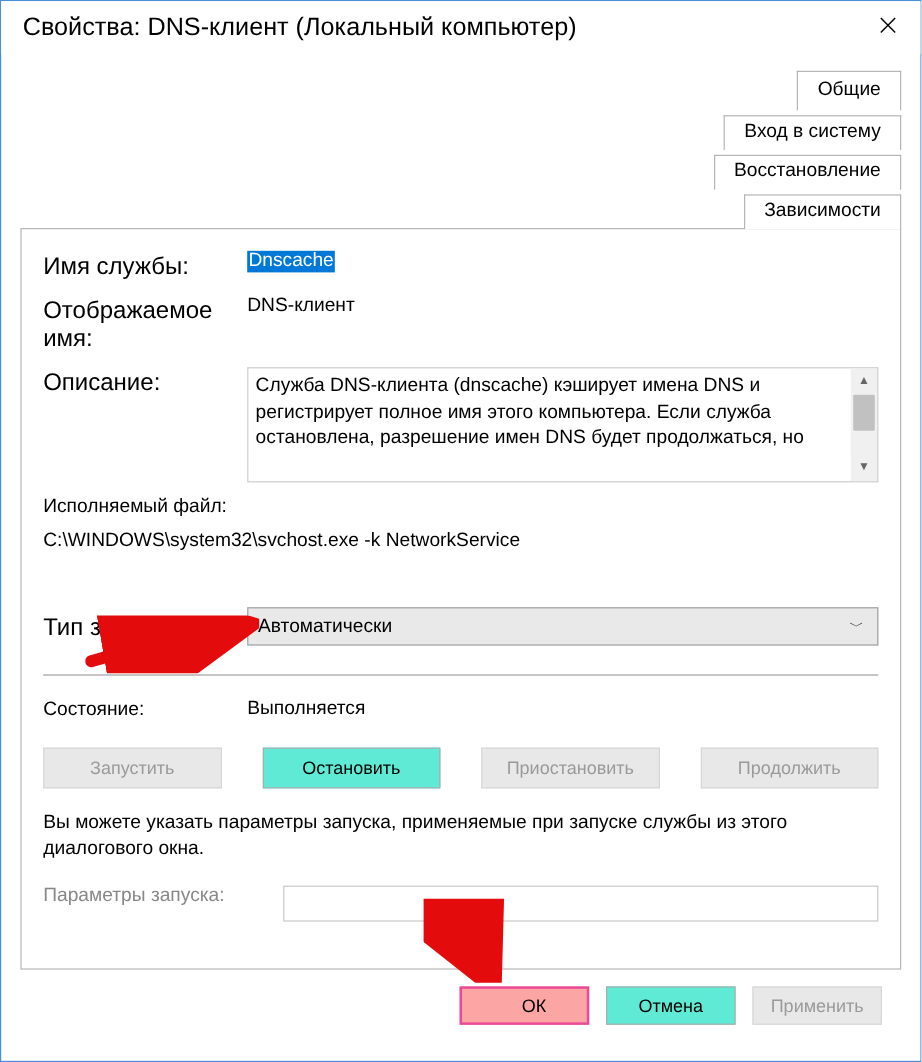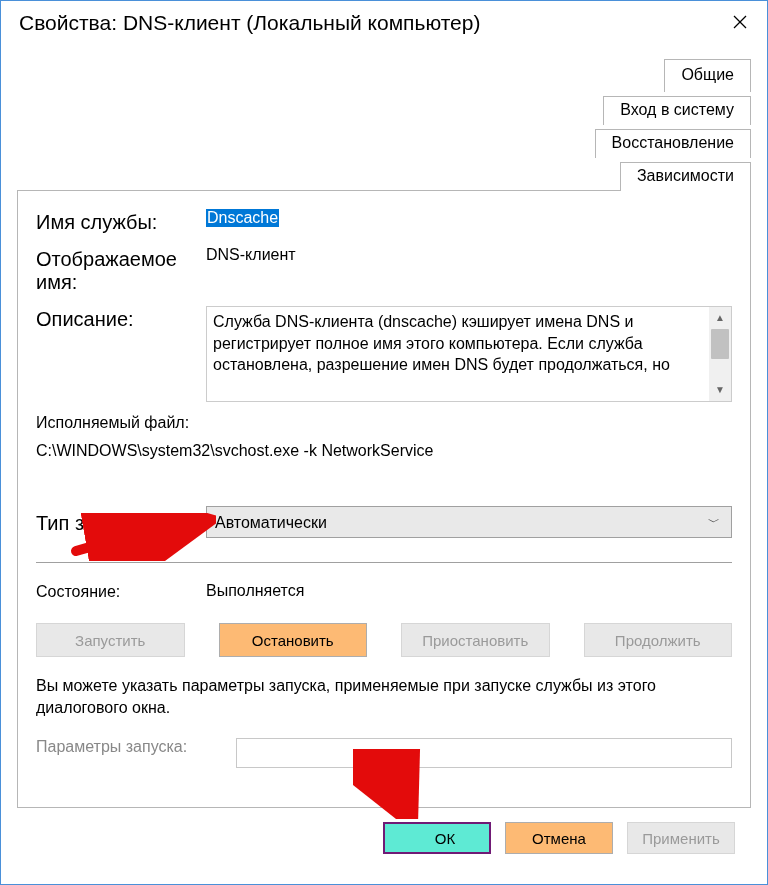--- a/index.html
+++ b/index.html
@@ -183,21 +183,21 @@
 
   .btn-row {
     display: flex;
     gap: 34px;
     margin-bottom: 18px;
   }
   .win-btn {
     flex: 1;
     height: 34px;
     border: 1px solid #adadad;
-    background: #fdba74;
+    background: #5eead4;
     font-family: inherit;
     font-size: 15px;
     cursor: pointer;
     padding: 0;
   }
   .win-btn:disabled {
     background: #e8e8e8;
     color: #9a9a9a;
     border-color: #d6d6d6;
     cursor: default;
@@ -228,22 +228,22 @@
     display: flex;
     justify-content: flex-end;
     gap: 14px;
     padding: 14px 16px 16px 0;
   }
   .bottom-bar .win-btn {
     flex: 0 0 108px;
     height: 32px;
   }
   .win-btn.primary {
-    background: #5eead4;
-    border: 2px solid #701a75;
+    background: #fca5a5;
+    border: 2px solid #ec4899;
     padding-left: 16px;
   }
 
   
   .arrow {
     position: absolute;
     pointer-events: none;
   }
 </style>
 </head>

